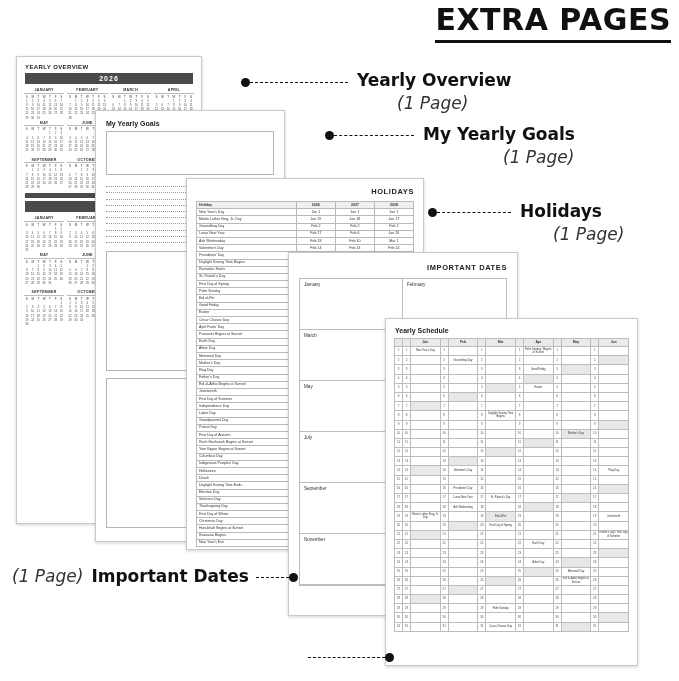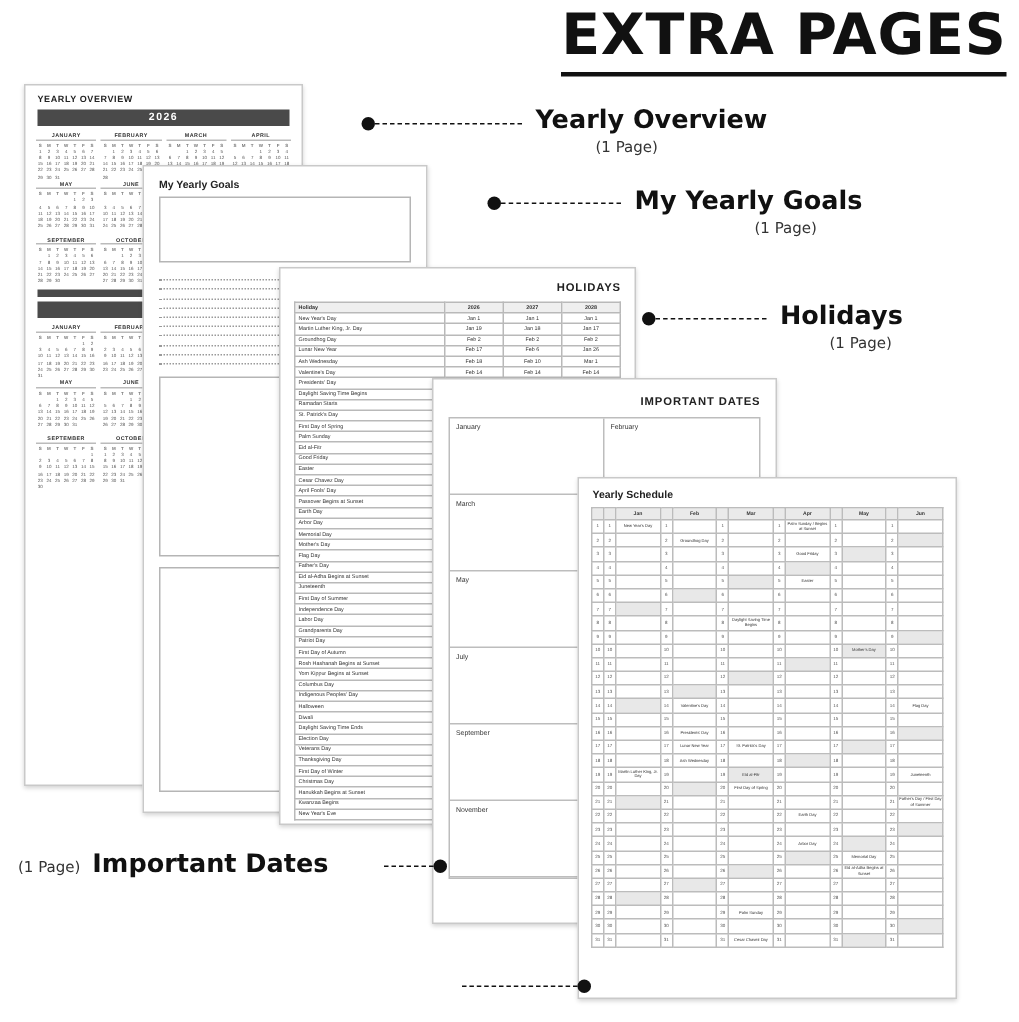--- a/index.html
+++ b/index.html
@@ -18,21 +18,21 @@
 
   
   .title-wrap {
     position: absolute;
     top: 4px; right: 8px;
     text-align: right;
   }
   .title {
     font-family: "DejaVu Sans", sans-serif;
     font-weight: 700;
-    font-size: 38px;
+    font-size: 30px;
     letter-spacing: 0.5px;
     color: #111;
     line-height: 1.05;
   }
   .title-rule {
     height: 3px;
     background: #111;
     margin-top: 4px;
     width: 100%;
   }
@@ -227,23 +227,24 @@
     position: absolute;
     font-family: "DejaVu Sans", sans-serif;
   }
   .anno-label {
     font-size: 17px;
     font-weight: 700;
     color: #111;
     white-space: nowrap;
   }
   .anno-sub {
-    font-size: 10px;
+    font-size: 17px;
     color: #333;
     white-space: nowrap;
+    font-style: italic;
   }
   .dot {
     position: absolute;
     width: 9px; height: 9px;
     border-radius: 50%;
     background: #111;
   }
   .leader {
     position: absolute;
     height: 0;

